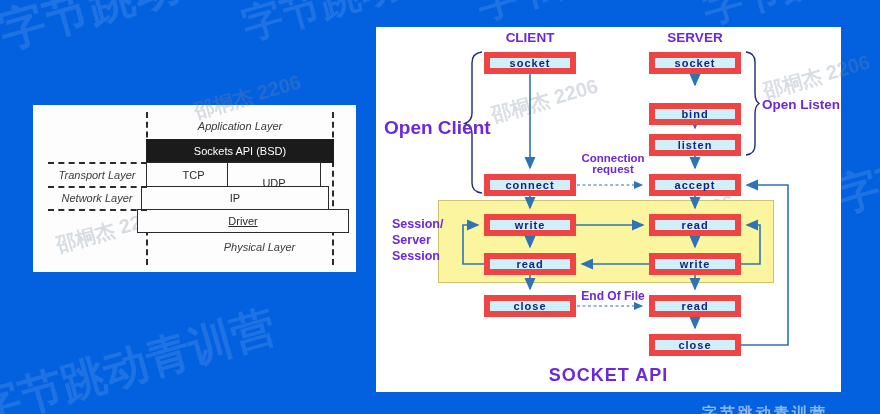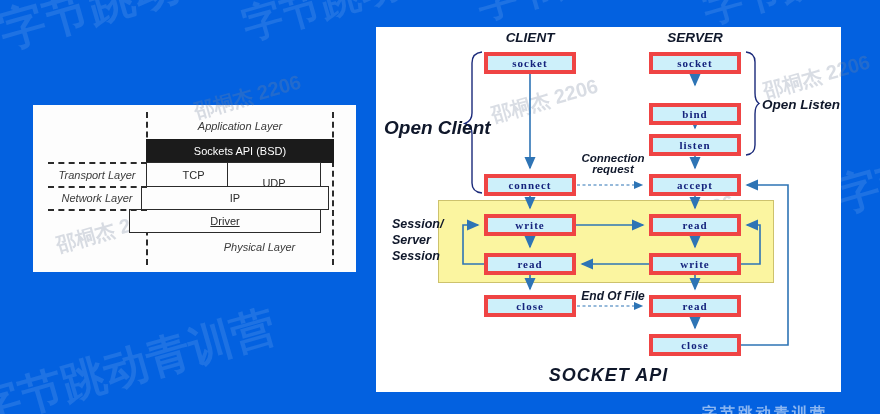--- a/index.html
+++ b/index.html
@@ -21,26 +21,26 @@
   .t-free{position:absolute;display:flex;align-items:center;justify-content:center;
           font-size:11px;font-style:italic;color:#3a3a3a;}
   .t-black{position:absolute;display:flex;align-items:center;justify-content:center;
            font-size:11px;color:#fff;background:#1b1b1b;border:1px solid #1b1b1b;}
   
   .right-panel{position:absolute;left:376px;top:27px;width:465px;height:365px;background:#ffffff;}
   .right-panel *{box-sizing:border-box;}
   .session-band{position:absolute;left:62px;top:173px;width:336px;height:83px;
                 background:#fbf5a0;border:1px solid #cdc26d;}
   .flow-svg{position:absolute;left:0;top:0;}
-  .fbox{position:absolute;width:92px;height:22px;background:#cdf0fa;border:4px solid #ef4444;
+  .fbox{position:absolute;width:92px;height:22px;background:#cdf0fa;border:6px solid #ef4444;
         display:flex;align-items:center;justify-content:center;
-        font-family:Liberation Serif, serif;font-weight:bold;font-size:11px;
+        font-family:Liberation Sans, sans-serif;font-weight:bold;font-size:11px;
         letter-spacing:1px;color:#15237d;}
   .col-client{left:108px;} .col-server{left:273px;}
-  .nav{position:absolute;font-weight:bold;color:#0f172a;font-style:italic;}
+  .nav{position:absolute;font-weight:bold;color:#6d28d9;}
   .hdr{width:92px;text-align:center;font-size:13.5px;top:3px;}
   .diag-title{left:0;top:338px;width:465px;text-align:center;font-size:18px;letter-spacing:1px;}
   
   .attribution{position:absolute;top:399px;right:24px;font-size:9px;color:rgba(230,240,255,0.85);}
 </style>
 </head>
 <body>
 
 <div class="stage">
 
@@ -57,21 +57,21 @@
     <span class="wm wm-gray" style="left:20px;top:128px;">邵桐杰 2206</span>
 
     <div class="dashv" style="left:113px;"></div>
     <div class="dashv" style="left:299px;"></div>
 
     <div class="t-free" style="left:113px;top:7px;width:188px;height:27px;">Application Layer</div>
     <div class="t-black" style="left:113px;top:34px;width:188px;height:24px;">Sockets API (BSD)</div>
     <div class="t-cell" style="left:113px;top:57px;width:95px;height:25px;">TCP</div>
     <div class="t-cell" style="left:194px;top:57px;width:94px;height:42px;text-decoration:underline;">UDP</div>
     <div class="t-cell" style="left:108px;top:81px;width:188px;height:24px;">IP</div>
-    <div class="t-cell" style="left:96px;top:104px;width:192px;height:24px;text-decoration:underline;">Driver</div>
+    <div class="t-cell" style="left:104px;top:104px;width:212px;height:24px;text-decoration:underline;">Driver</div>
     <div class="t-free" style="left:113px;top:127px;width:188px;height:30px;padding-left:39px;">Physical Layer</div>
 
     <div class="dashh" style="top:57px;"></div>
     <div class="dashh" style="top:81px;"></div>
     <div class="dashh" style="top:104px;"></div>
     <div class="t-free" style="left:15px;top:58px;width:98px;height:23px;">Transport Layer</div>
     <div class="t-free" style="left:15px;top:82px;width:98px;height:22px;">Network Layer</div>
   </div>
 
   <div class="right-panel">

